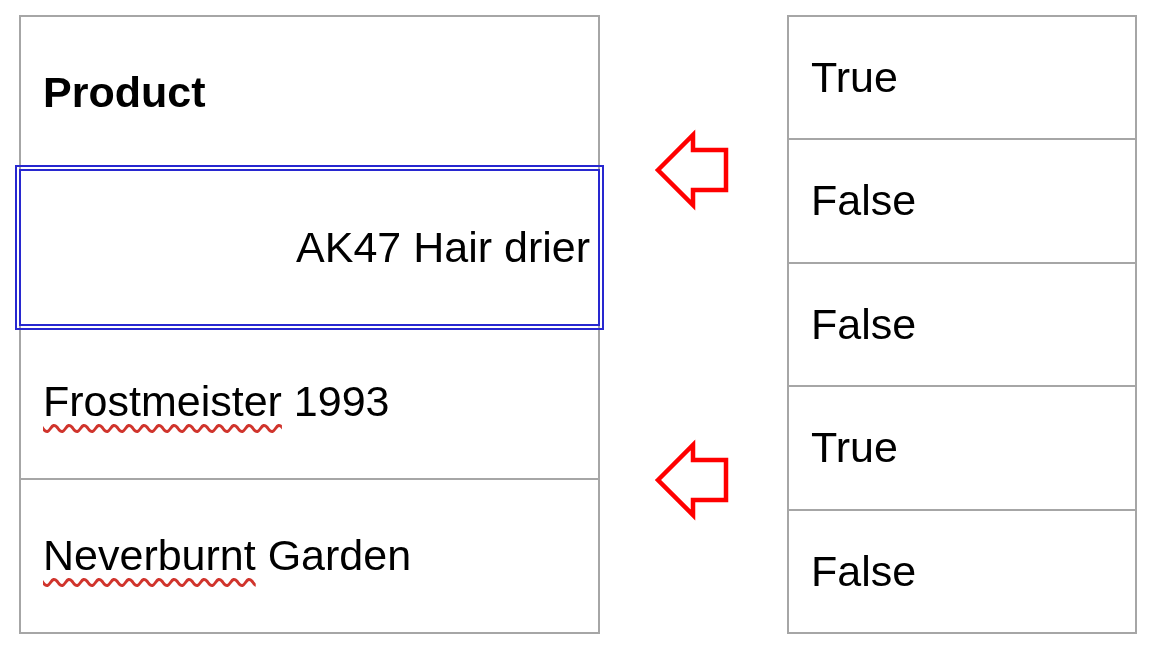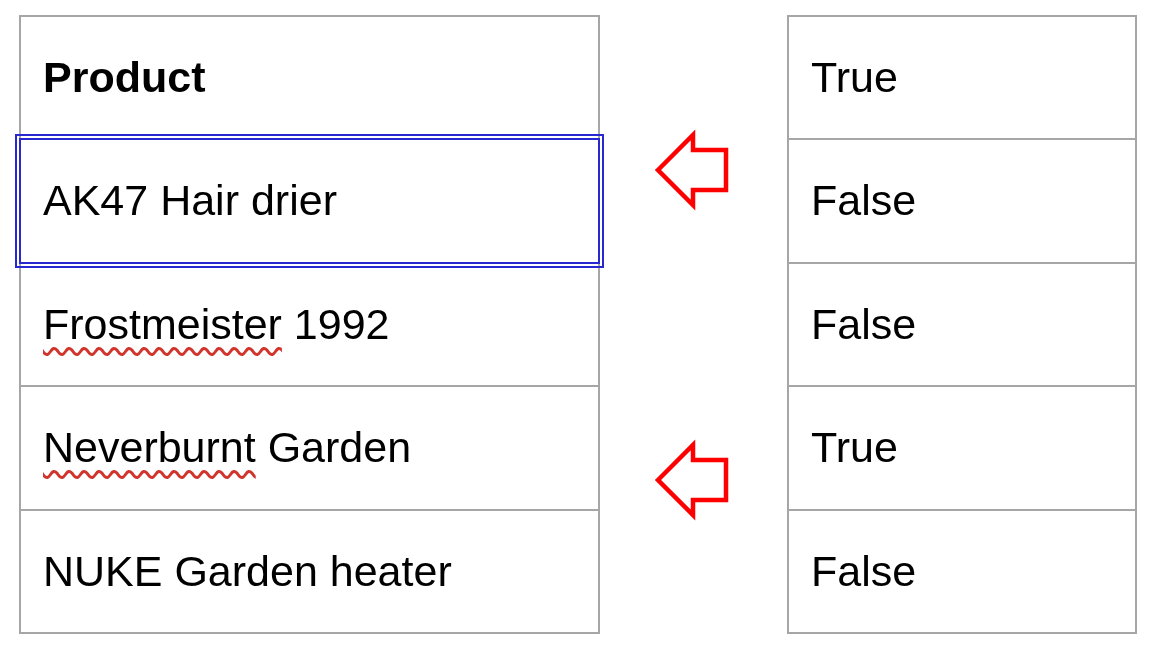--- a/index.html
+++ b/index.html
@@ -50,20 +50,21 @@
     white-space: nowrap;
   }
   .cell:first-child { margin-top: 0; }
   .cell.header { font-weight: bold; }
   .cell.selected {
     position: relative;
     z-index: 2;
     border-color: #2828d0;
     outline: 2px solid #2828d0;
     outline-offset: 2px;
+    justify-content: flex-end;
   }
   .squiggle {
     text-decoration-line: underline;
     text-decoration-style: wavy;
     text-decoration-color: #d0342c;
     text-decoration-thickness: 2.5px;
     text-underline-offset: 8px;
     text-decoration-skip-ink: none;
     margin-top: 40px;
   }
@@ -84,31 +85,28 @@
   <div class="grid grid-products">
     <div class="cell header">
       <span>Product</span>
     </div>
 
     <div class="cell product selected">
       <span class="cell-text"><span class="squiggle"></span><span class="rest">AK47 Hair drier</span></span>
     </div>
 
     <div class="cell product">
-      <span class="cell-text"><span class="squiggle">Frostmeister</span><span class="rest"> 1992</span></span>
+      <span class="cell-text"><span class="squiggle">Frostmeister</span><span class="rest"> 1993</span></span>
     </div>
 
     <div class="cell product">
       <span class="cell-text"><span class="squiggle">Neverburnt</span><span class="rest"> Garden</span></span>
     </div>
 
 
-    <div class="cell product">
-      <span class="cell-text"><span class="squiggle"></span><span class="rest">NUKE Garden heater</span></span>
-    </div>
   </div>
 
   <div class="arrow arrow-1">
     <svg viewBox="0 0 74 84" xmlns="http://www.w3.org/2000/svg">
       <path d="M3 42 L38 7 L38 22 L71 22 L71 62 L38 62 L38 77 Z" fill="#ffffff" stroke="#ff0000" stroke-width="4.5" stroke-linejoin="miter"></path>
     </svg>
   </div>
   <div class="arrow arrow-2">
     <svg viewBox="0 0 74 84" xmlns="http://www.w3.org/2000/svg">
       <path d="M3 42 L38 7 L38 22 L71 22 L71 62 L38 62 L38 77 Z" fill="#ffffff" stroke="#ff0000" stroke-width="4.5" stroke-linejoin="miter"></path>

